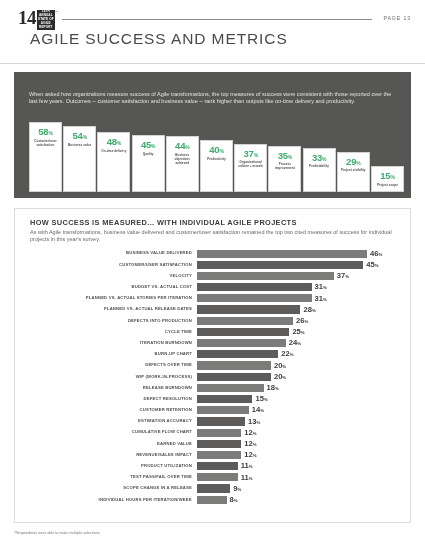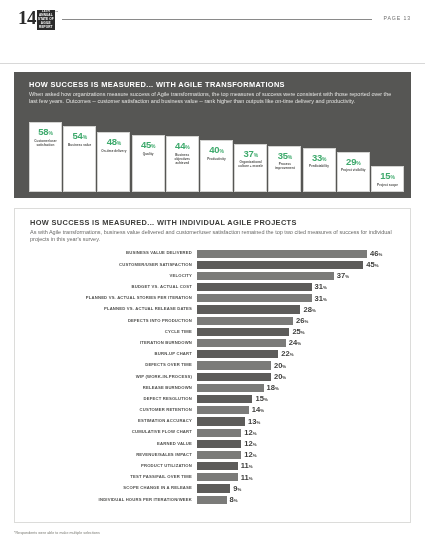--- a/index.html
+++ b/index.html
@@ -124,25 +124,25 @@
         <span>14TH</span>
         <span>ANNUAL</span>
         <span>STATE OF</span>
         <span>AGILE</span>
         <span>REPORT</span>
       </span>
       <span class="logo-tm">™</span>
     </div>
     <div class="header-rule"></div>
     <div class="page-num">PAGE  13</div>
+    <div class="page-title">AGILE SUCCESS AND METRICS</div>
     <div class="header-bottom-rule"></div>
   </div>
 
   <div class="dark-panel">
-    <div class="dark-title">HOW SUCCESS IS MEASURED... WITH AGILE TRANSFORMATIONS</div>
     <div class="dark-body">When asked how organizations measure success of Agile transformations, the top measures of success were consistent with those reported over the last few years. Outcomes -- customer satisfaction and business value -- rank higher than outputs like on-time delivery and productivity.</div>
     <div class="cards">
         <div class="card" style="left: 0px; height: 70px;">
           <div class="card-pct">58<span class="sym">%</span></div>
           <div class="card-label">Customer/user satisfaction</div>
         </div>
         <div class="card" style="left: 34.2px; height: 65.907px;">
           <div class="card-pct">54<span class="sym">%</span></div>
           <div class="card-label">Business value</div>
         </div>

